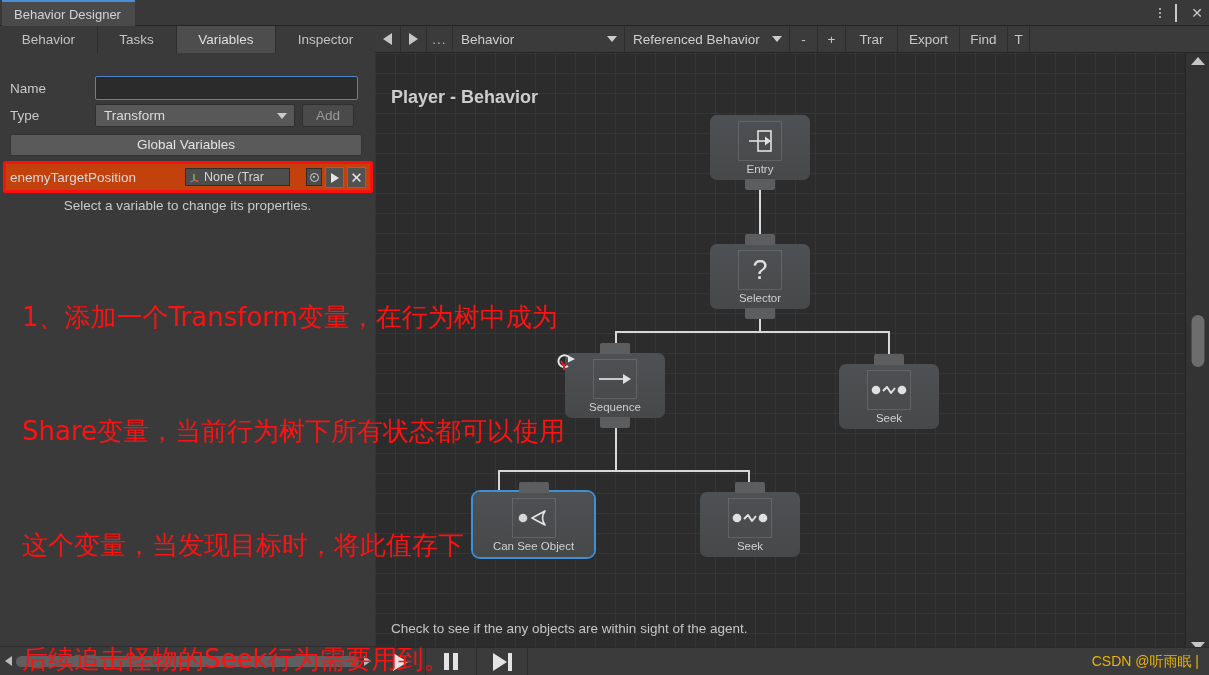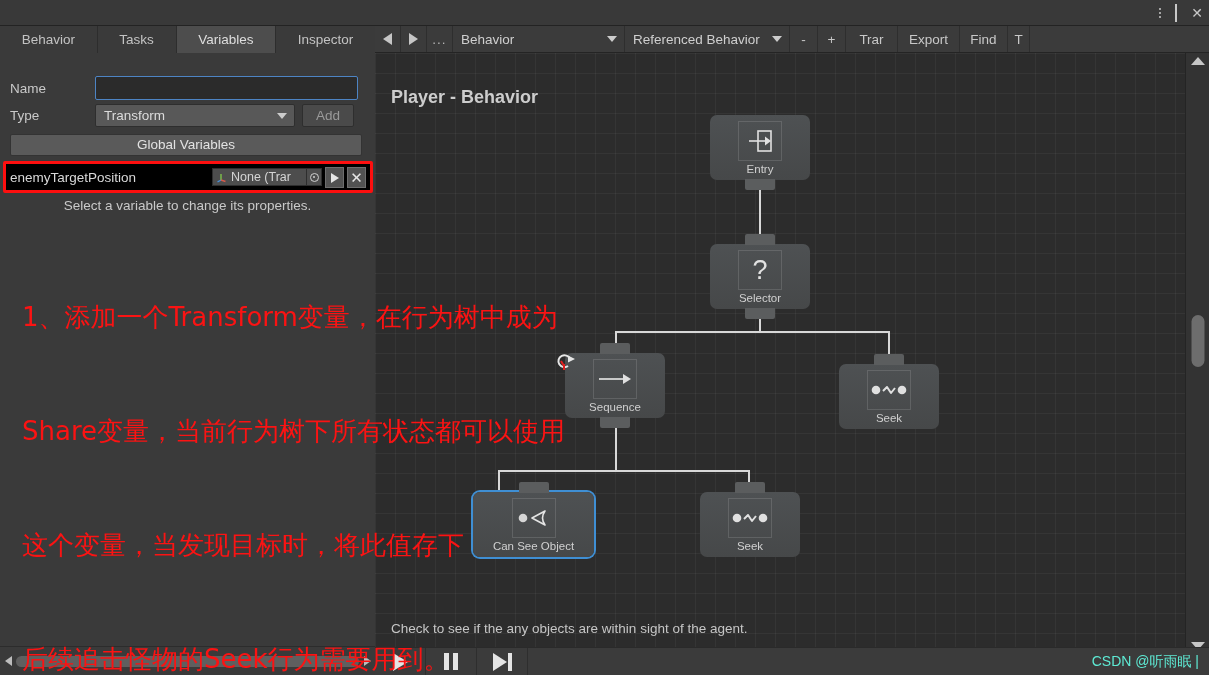--- a/index.html
+++ b/index.html
@@ -101,25 +101,25 @@
   
   .var-highlight {
     position: absolute; left: 3px; top: 135px;
     width: 370px; height: 32px;
     border: 3px solid #fd0f0f;
     border-radius: 2px;
   }
   .var-row {
     position: absolute; left: 0; top: 0; right: 0; bottom: 0;
     display: flex; align-items: center;
-    background: #000000;
+    background: #c2410c;
   }
   .var-name { padding-left: 4px; color: #d9d9d9; font-size: 13.5px; flex: 0 0 auto; }
   .obj-field {
-    position: absolute; left: 206px; top: 4px;
+    position: absolute; left: 179px; top: 4px;
     width: 105px; height: 18px;
     background: #4d4d4d; border: 1px solid #2e2e2e;
     display: flex; align-items: center; overflow: hidden;
   }
   .axis-icon { margin: 0 3px 0 3px; width: 12px; height: 12px; flex: 0 0 auto; }
   .obj-text { color: #d4d4d4; font-size: 12.5px; white-space: nowrap; }
   .pick-circle {
     position: absolute; left: 300px; top: 4px;
     width: 16px; height: 18px;
     background: #4d4d4d; border: 1px solid #2e2e2e;
@@ -328,29 +328,30 @@
     border-right: 1px solid #2e2e2e;
   }
   .pb-play { width:0;height:0;border-top:9px solid transparent;border-bottom:9px solid transparent;border-left:15px solid #e4e4e4; }
   .pb-pause { display:flex; gap:4px; }
   .pb-pause i { display:block; width:5px; height:17px; background:#e4e4e4; }
   .pb-step { display:flex; align-items:center; gap:1px; }
   .pb-step .t { width:0;height:0;border-top:9px solid transparent;border-bottom:9px solid transparent;border-left:14px solid #e4e4e4; }
   .pb-step .b { width:4px; height:18px; background:#e4e4e4; }
   .watermark {
     position: absolute; right: 10px; top: 50%; transform: translateY(-50%);
-    color: #5eead4; font-size: 14px;
+    color: #eab308; font-size: 14px;
   }
 </style>
 </head>
 <body>
 
 <div id="app">
 
   <div class="titlebar">
+    <div class="tab-window">Behavior Designer</div>
     <div class="win-btns">
       <span class="win-btn kebab">
           <i></i>
           <i></i>
           <i></i>
         </span>
       <span class="win-btn"><span class="maxsq"></span></span>
       <span class="win-btn">✕</span>
     </div>
   </div>

